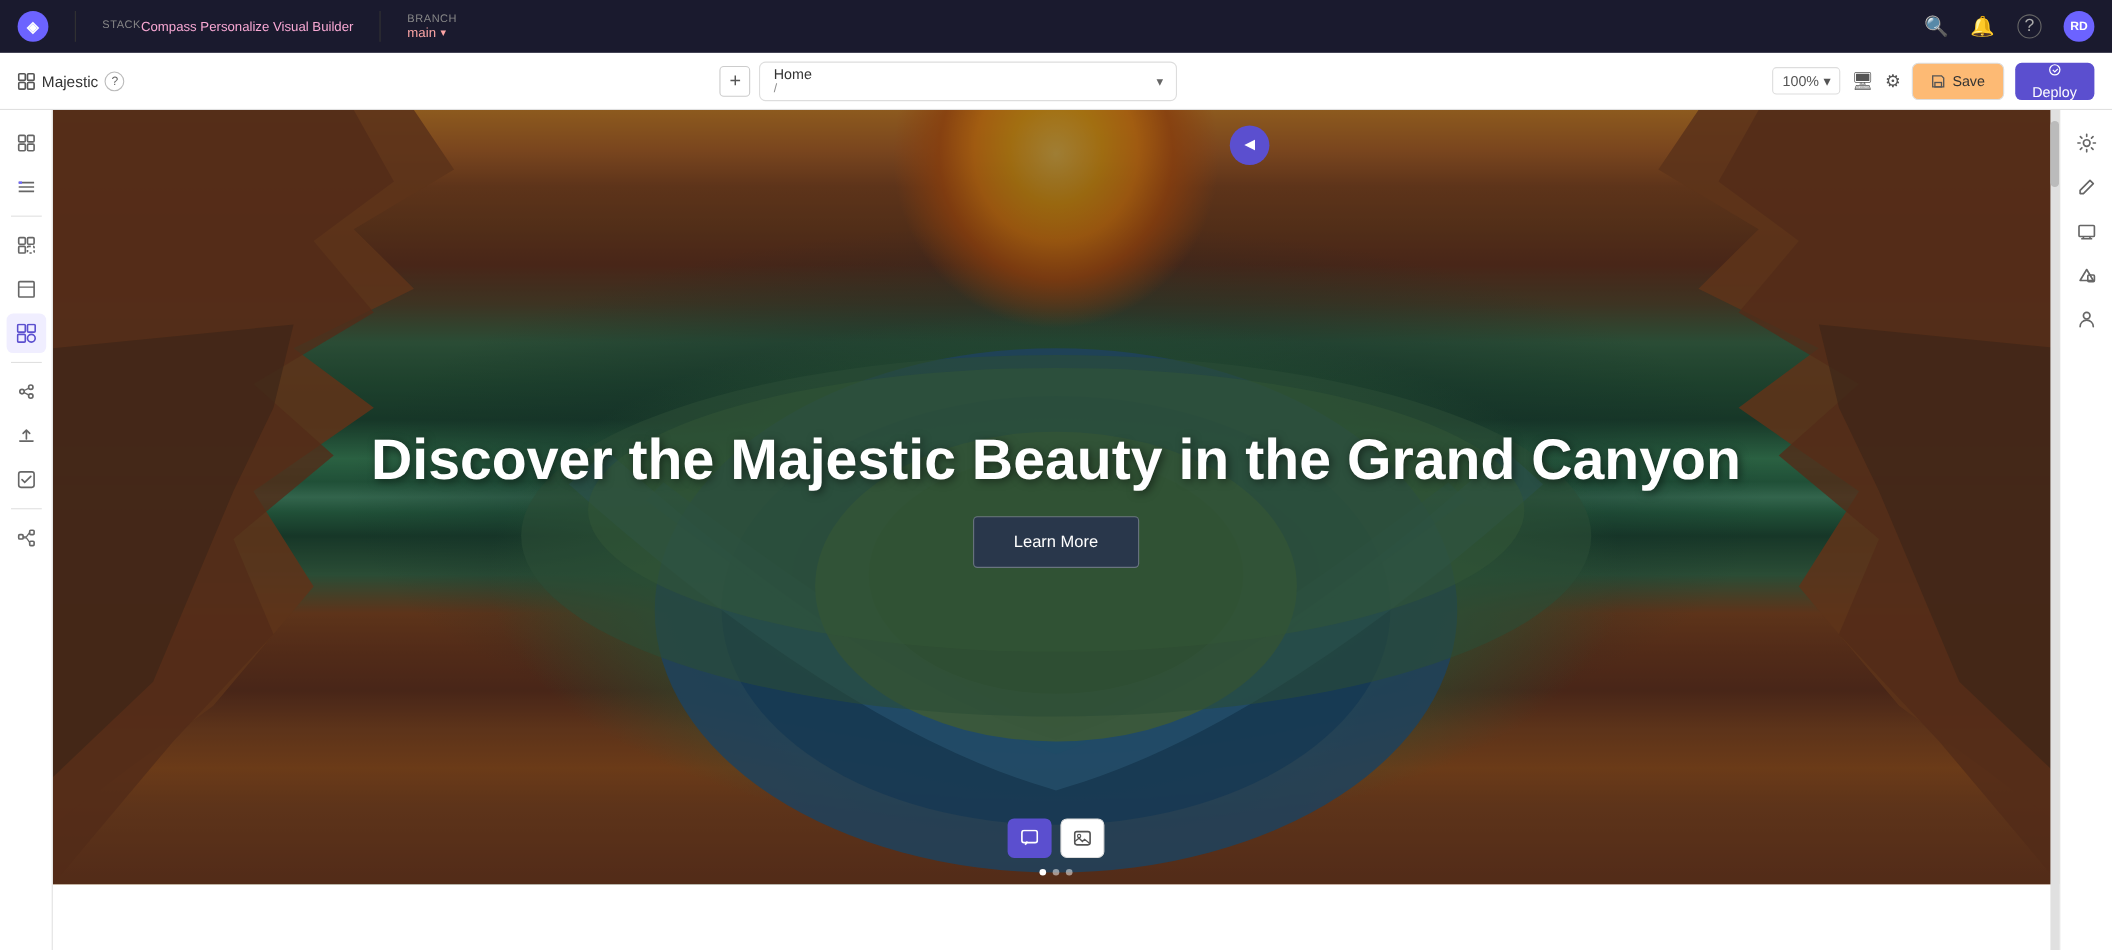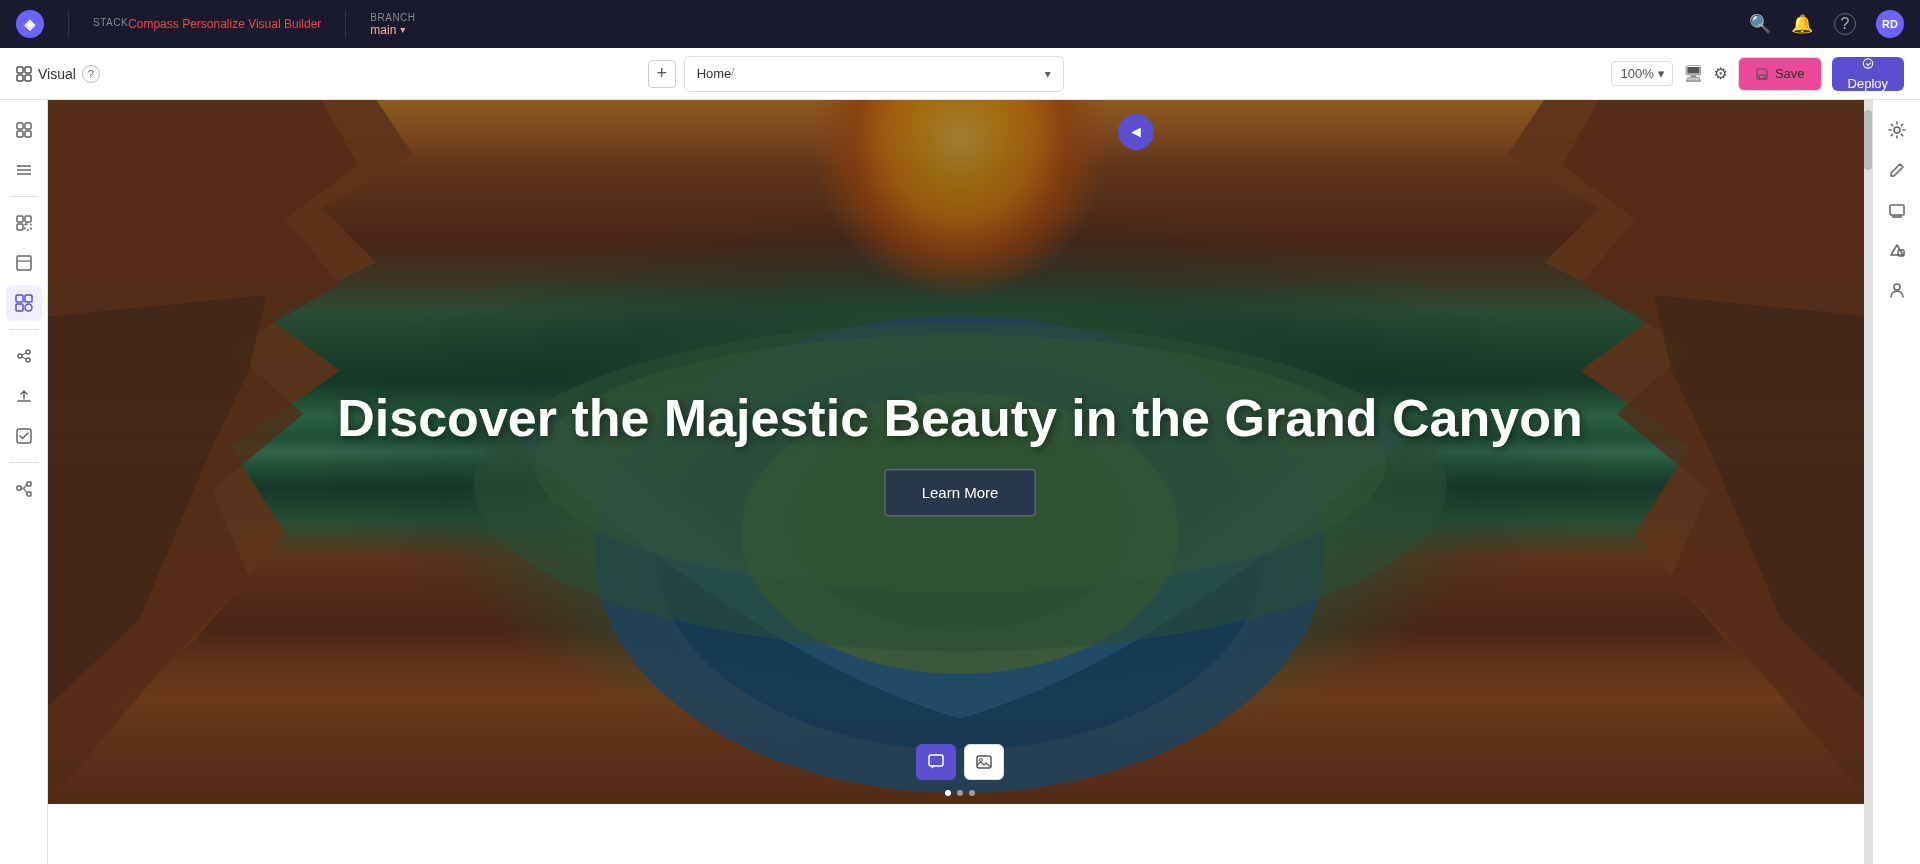--- a/index.html
+++ b/index.html
@@ -38,21 +38,21 @@
       flex-direction: row;
     }
     .stack-label {
       font-size: 10px;
       color: #888;
       text-transform: uppercase;
       letter-spacing: 0.5px;
     }
     .stack-name {
       font-size: 12px;
-      color: #ef4444;
+      color: #f9a8d4;
     }
     .separator {
       width: 1px;
       height: 28px;
       background: #333;
     }
     .branch-info {
       display: flex;
       flex-direction: column;
     }
@@ -156,21 +156,21 @@
       border-radius: 6px;
       background: white;
       display: flex;
       align-items: center;
       padding: 0 12px;
       justify-content: space-between;
       cursor: pointer;
     }
     .page-selector-content {
       display: flex;
-      flex-direction: row;
+      flex-direction: column;
     }
     .page-name {
       font-size: 13px;
       color: #333;
       font-weight: 500;
     }
     .page-path {
       font-size: 11px;
       color: #888;
     }
@@ -200,21 +200,21 @@
       cursor: pointer;
     }
     .settings-icon {
       font-size: 16px;
       color: #555;
       cursor: pointer;
     }
     .save-btn {
       height: 34px;
       padding: 0 16px;
-      background: #ec4899;
+      background: #fdba74;
       border: 1px solid #ddd;
       border-radius: 6px;
       font-size: 13px;
       color: #333;
       cursor: pointer;
       display: flex;
       align-items: center;
       gap: 6px;
     }
     .deploy-btn {
@@ -573,21 +573,21 @@
 </div>
 
 <div class="builder-bar">
   <div class="builder-label">
     <svg width="16" height="16" viewBox="0 0 16 16" fill="none">
       <rect x="1" y="1" width="6" height="6" rx="1" stroke="#555" stroke-width="1.5"></rect>
       <rect x="9" y="1" width="6" height="6" rx="1" stroke="#555" stroke-width="1.5"></rect>
       <rect x="1" y="9" width="6" height="6" rx="1" stroke="#555" stroke-width="1.5"></rect>
       <rect x="9" y="9" width="6" height="6" rx="1" stroke="#555" stroke-width="1.5"></rect>
     </svg>
-    <span>Visual</span>
+    <span>Majestic</span>
     <div class="builder-help">?</div>
   </div>
   <div class="builder-bar-center">
     <button class="add-btn">+</button>
     <div class="page-selector">
       <div class="page-selector-content">
         <span class="page-name">Home</span>
         <span class="page-path">/</span>
       </div>
       <span class="page-selector-arrow">▾</span>

